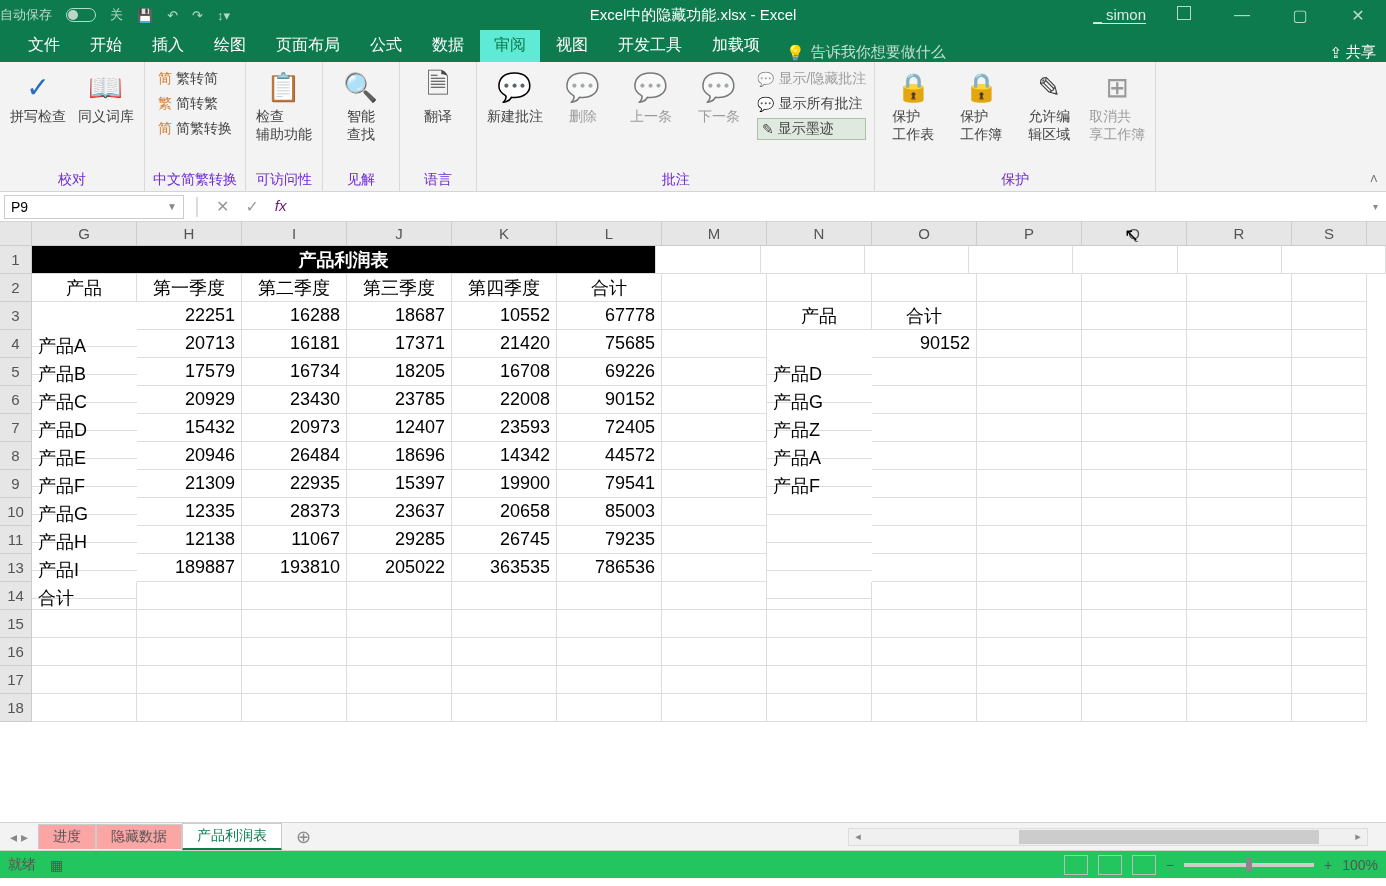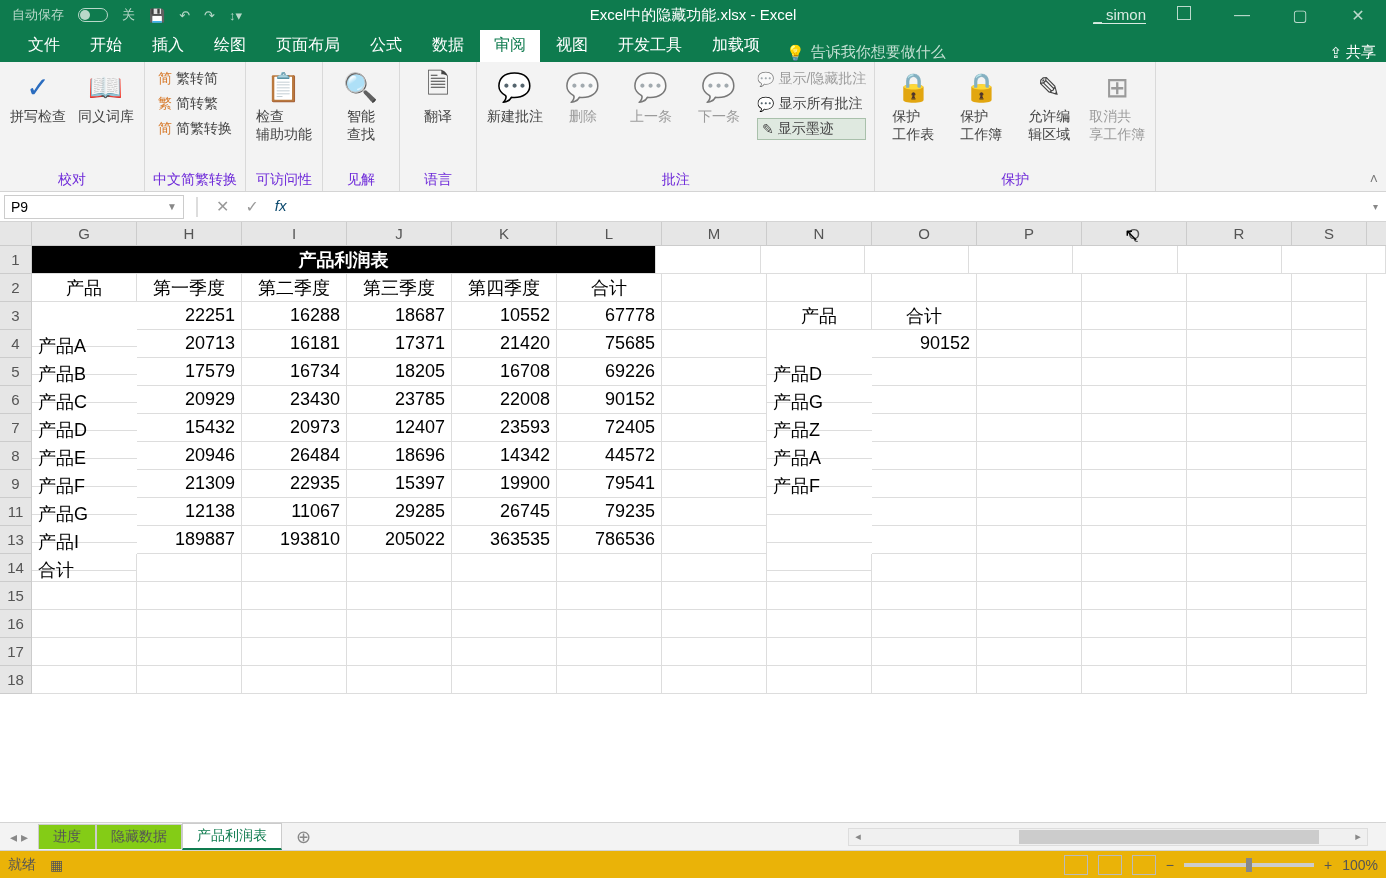--- a/index.html
+++ b/index.html
@@ -1,56 +1,56 @@
 <!DOCTYPE html>
 <html><head>
 <meta charset="utf-8">
 <style>
 * { box-sizing: border-box; margin: 0; padding: 0; font-family: "Microsoft YaHei", "SimSun", sans-serif; }
 body { width: 1386px; height: 886px; background: #fff; overflow: hidden; font-size: 14px; }
 
 
 .titlebar { height: 30px; background: #0e7b4e; display: flex; align-items: center; color: #fff; position: relative; }
-.titlebar .qat { display: flex; align-items: center; gap: 14px; padding-left: 12px; }
+.titlebar .qat { display: flex; align-items: center; gap: 14px; padding-left: 0; }
 .titlebar .qat span { color: #b8d8c9; font-size: 13px; }
 .titlebar .autosave-toggle { width: 30px; height: 14px; border: 1px solid #b8d8c9; border-radius: 8px; display: inline-flex; align-items: center; padding: 0 1px; }
 .titlebar .autosave-toggle::before { content: ""; width: 10px; height: 10px; border-radius: 50%; background: #b8d8c9; }
 .titlebar .qat-icon { color: #fff; font-size: 16px; }
 .titlebar .title { position: absolute; left: 50%; transform: translateX(-50%); font-size: 15px; color: #fff; }
 .titlebar .title .filename { color: #fff; }
 .titlebar .title .app { color: #fff; }
 .titlebar .right { margin-left: auto; display: flex; align-items: center; gap: 18px; padding-right: 8px; }
 .titlebar .user { color: #d9ebe2; font-size: 15px; border-bottom: 1px solid #d9ebe2; }
 .titlebar .winbtn { width: 40px; text-align: center; color: #bad9cb; font-size: 16px; }
 .titlebar .winbox { width: 14px; height: 14px; border: 1px solid #bad9cb; display: inline-block; }
 
 
 .ribbon-tabs { height: 32px; background: #0e7b4e; display: flex; align-items: flex-end; padding-left: 14px; gap: 2px; }
 .ribbon-tabs .tab { padding: 6px 14px; color: #fff; font-size: 16px; cursor: pointer; }
-.ribbon-tabs .tab.active { background: #ffffff; color: #0e7b4e; }
+.ribbon-tabs .tab.active { background: #5eead4; color: #0e7b4e; }
 .ribbon-tabs .tell-me { display: flex; align-items: center; gap: 6px; margin-left: 10px; color: #c3dfd2; font-size: 15px; }
 .ribbon-tabs .share { margin-left: auto; padding-right: 10px; color: #fff; display: flex; align-items: center; gap: 4px; font-size: 15px; }
 
 
 .ribbon { height: 130px; background: #f3f3f3; border-bottom: 1px solid #d4d4d4; display: flex; position: relative; }
 .ribbon .group { border-right: 1px solid #d9d9d9; padding: 6px 8px 2px 8px; display: flex; flex-direction: column; align-items: center; justify-content: space-between; }
 .ribbon .group .gitems { display: flex; gap: 8px; align-items: flex-start; }
 .ribbon .group .glabel { font-size: 14px; color: #6d28d9; padding-top: 2px; }
 .ribbon .bigbtn { display: flex; flex-direction: column; align-items: center; width: 60px; font-size: 14px; color: #444; gap: 2px; }
 .ribbon .bigbtn .icn { width: 38px; height: 38px; display: flex; align-items: center; justify-content: center; font-size: 28px; }
 .ribbon .smallrow { display: flex; align-items: center; gap: 4px; font-size: 14px; color: #444; padding: 2px 0; }
 .ribbon .collapse { position: absolute; right: 8px; bottom: 4px; color: #777; }
 
 
 .formula-bar { height: 30px; background: #fff; border-bottom: 1px solid #d4d4d4; display: flex; align-items: center; }
 .formula-bar .namebox { width: 180px; height: 24px; border: 1px solid #ccc; margin: 0 4px; display: flex; align-items: center; padding: 0 6px; font-size: 14px; background: #fff; justify-content: space-between; }
 .formula-bar .namebox .dd { color: #888; font-size: 10px; }
 .formula-bar .divider { width: 2px; height: 20px; background: #ddd; margin: 0 8px; }
 .formula-bar .fx-btns { display: flex; gap: 16px; color: #999; padding: 0 10px; font-size: 16px; }
-.formula-bar .fx-label { font-style: italic; color: #0c4a6e; font-size: 15px; }
+.formula-bar .fx-label { font-style: italic; color: #701a75; font-size: 15px; }
 .formula-bar .fx-input { flex: 1; height: 24px; border: none; padding: 0 6px; }
 .formula-bar .expand { color: #888; padding: 0 8px; font-size: 10px; }
 
 
 .grid-area { height: 600px; display: flex; flex-direction: column; }
 .col-headers { display: flex; height: 24px; background: #e6e6e6; border-bottom: 1px solid #ccc; }
 .col-headers .corner { width: 32px; border-right: 1px solid #ccc; background: #e6e6e6; }
 .col-headers .ch { text-align: center; border-right: 1px solid #ccc; font-size: 15px; color: #555; line-height: 24px; background: #e6e6e6; }
 .rows { flex: 1; overflow: hidden; }
 .row { display: flex; height: 28px; }
@@ -60,29 +60,29 @@
 .row .cell.ctr { justify-content: center; }
 .row .cell.lft { justify-content: flex-start; margin-top: 44px; }
 .black { background: #000; color: #fff; font-weight: bold; justify-content: center; }
 
 
 .cursor-arrow { position: absolute; left: 1124px; top: 224px; font-size: 18px; color: #000; pointer-events:none; }
 
 
 .sheet-bar { height: 28px; background: #f3f3f3; border-top: 1px solid #d4d4d4; display: flex; align-items: center; }
 .sheet-bar .nav { display: flex; gap: 6px; padding: 0 10px; color: #888; }
-.sheet-bar .stab { padding: 3px 14px; border: 1px solid #ccc; border-bottom: none; background: #84cc16; font-size: 14px; color: #555; }
+.sheet-bar .stab { padding: 3px 14px; border: 1px solid #ccc; border-bottom: none; background: #fca5a5; font-size: 14px; color: #555; }
 .sheet-bar .stab.active { background: #fff; color: #0e7b4e; border-bottom: 2px solid #0e7b4e; }
 .sheet-bar .add { padding: 0 14px; color: #888; font-size: 18px; }
 .sheet-bar .hscroll { margin-left: auto; display: flex; align-items: center; width: 520px; height: 18px; background: #f0f0f0; border: 1px solid #ddd; margin-right: 18px; position: relative; }
 .sheet-bar .hscroll .thumb { position: absolute; left: 170px; width: 300px; height: 14px; background: #ccc; top: 1px; }
 .sheet-bar .hscroll .arr { width: 18px; text-align:center; color:#888; font-size:11px; }
 
 
-.status-bar { height: 28px; background: #eab308; border-top: 1px solid #d4d4d4; display: flex; align-items: center; padding: 0 8px; font-size: 14px; color: #555; }
+.status-bar { height: 28px; background: #22c55e; border-top: 1px solid #d4d4d4; display: flex; align-items: center; padding: 0 8px; font-size: 14px; color: #555; }
 .status-bar .right { margin-left: auto; display: flex; align-items: center; gap: 10px; }
 .status-bar .viewbtn { width: 24px; height: 20px; border: 1px solid #bbb; display:inline-block; }
 .status-bar .zoom-slider { width: 130px; height: 4px; background: #ccc; position: relative; }
 .status-bar .zoom-slider .handle { position: absolute; left: 62px; top: -5px; width: 6px; height: 14px; background: #888; }
 
 
 .wG { width: 105px; } .wH { width: 105px; } .wI { width: 105px; } .wJ { width: 105px; }
 .wK { width: 105px; } .wL { width: 105px; } .wM { width: 105px; } .wN { width: 105px; }
 .wO { width: 105px; } .wP { width: 105px; } .wQ { width: 105px; } .wR { width: 105px; } .wS { width: 75px; }
 </style>
@@ -424,20 +424,36 @@
         <div class="cell wL num">79541</div>
         <div class="cell wM "></div>
         <div class="cell wN lft"></div>
         <div class="cell wO num"></div>
         <div class="cell wP "></div>
         <div class="cell wQ "></div>
         <div class="cell wR "></div>
         <div class="cell wS "></div>
       </div>
       <div class="row">
+        <div class="rh">10</div>
+        <div class="cell wG lft">产品H</div>
+        <div class="cell wH num">12335</div>
+        <div class="cell wI num">28373</div>
+        <div class="cell wJ num">23637</div>
+        <div class="cell wK num">20658</div>
+        <div class="cell wL num">85003</div>
+        <div class="cell wM "></div>
+        <div class="cell wN lft"></div>
+        <div class="cell wO num"></div>
+        <div class="cell wP "></div>
+        <div class="cell wQ "></div>
+        <div class="cell wR "></div>
+        <div class="cell wS "></div>
+      </div>
+      <div class="row">
         <div class="rh">11</div>
         <div class="cell wG lft">产品I</div>
         <div class="cell wH num">12138</div>
         <div class="cell wI num">11067</div>
         <div class="cell wJ num">29285</div>
         <div class="cell wK num">26745</div>
         <div class="cell wL num">79235</div>
         <div class="cell wM "></div>
         <div class="cell wN lft"></div>
         <div class="cell wO num"></div>

